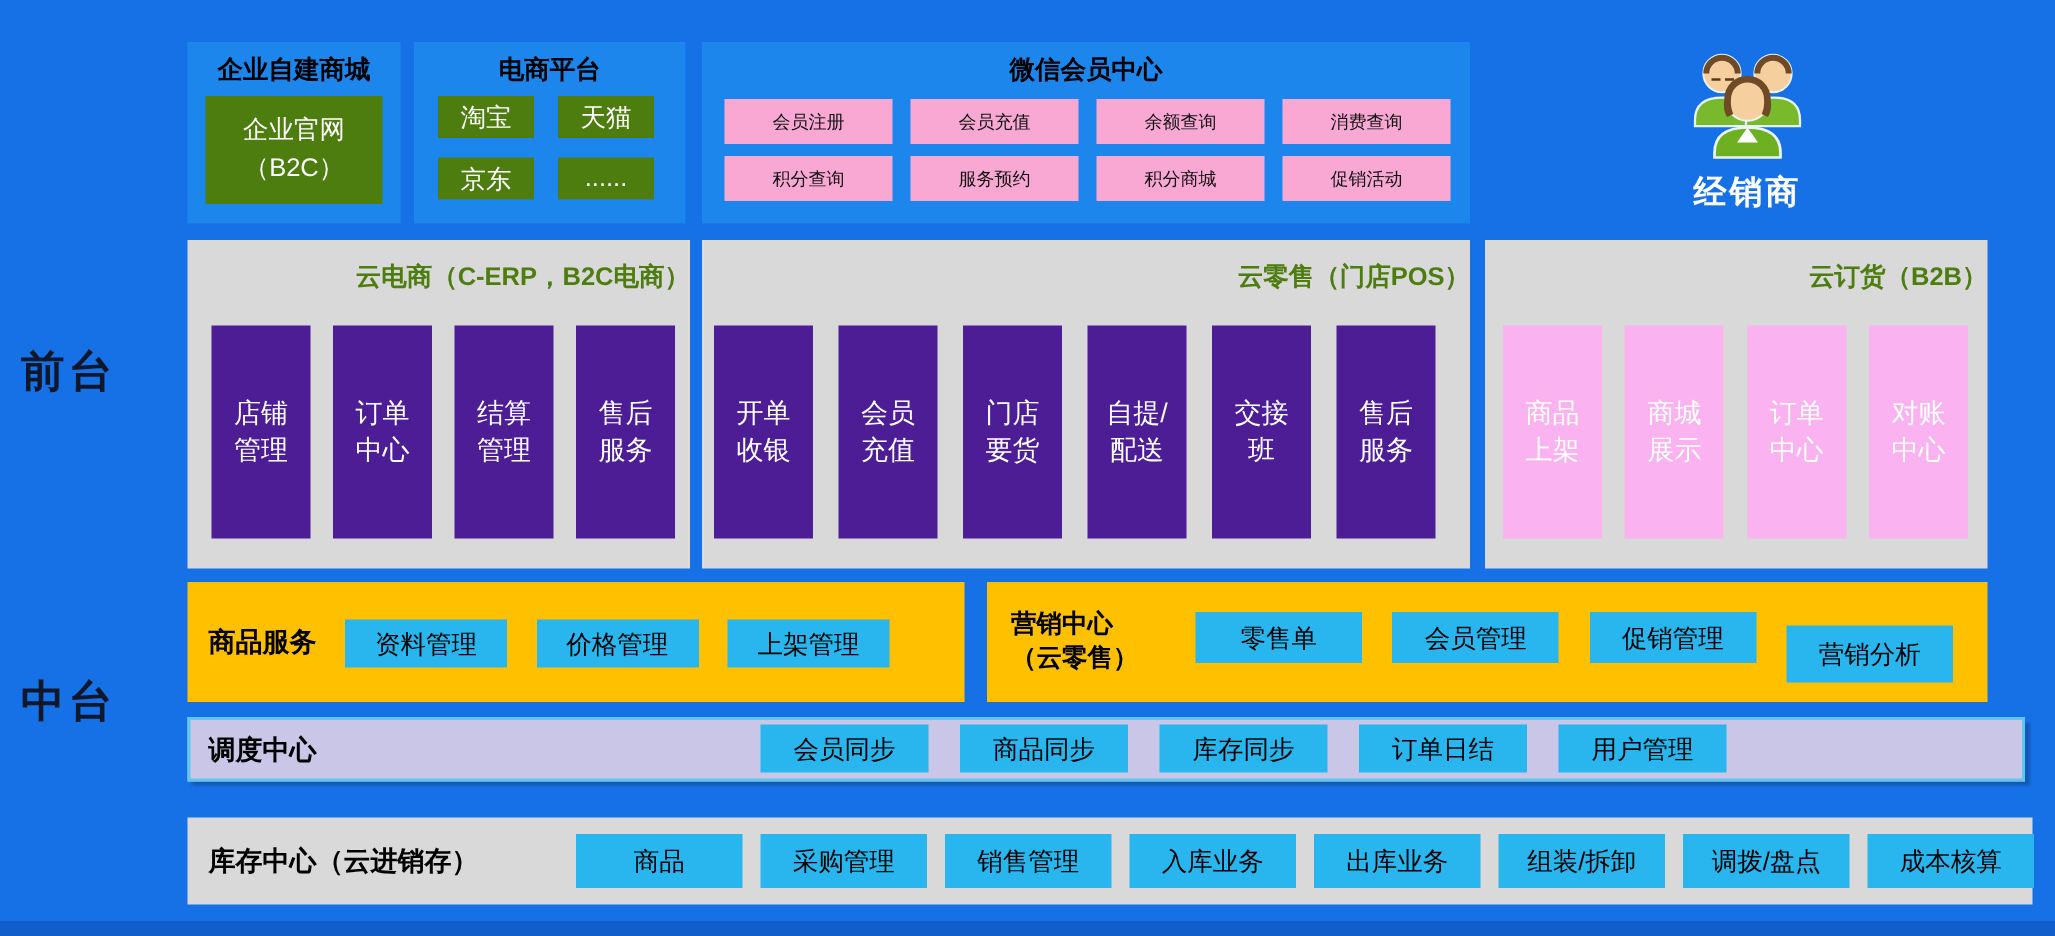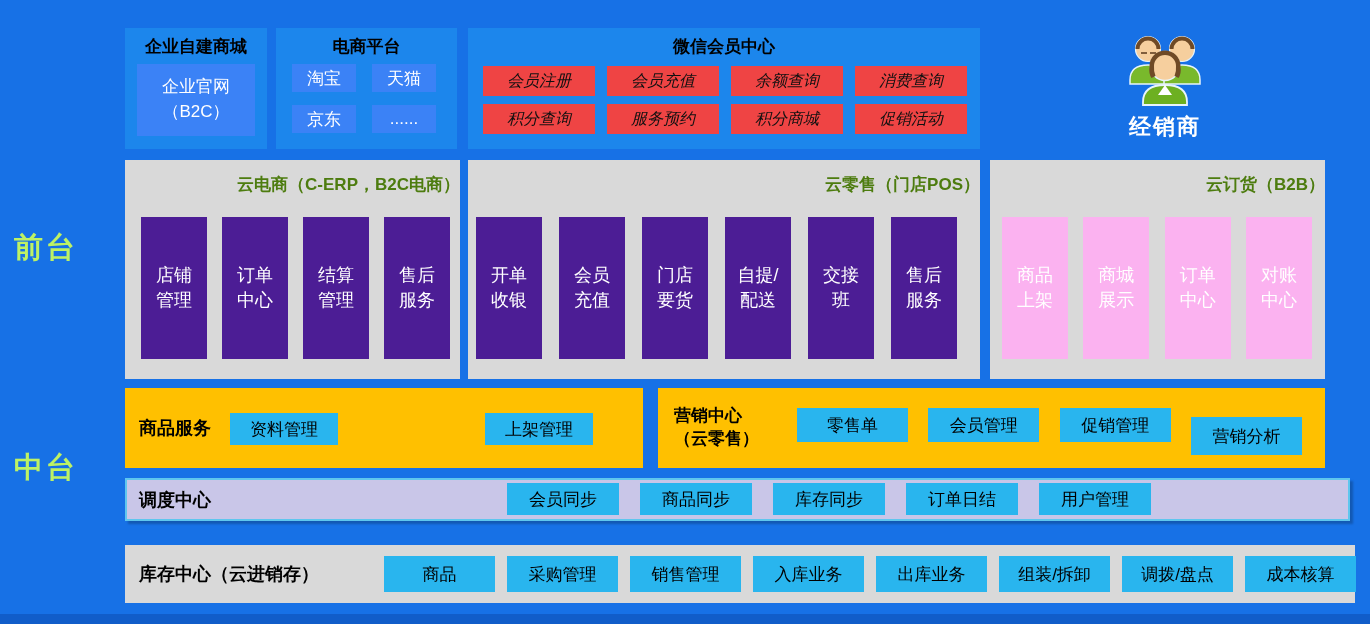--- a/index.html
+++ b/index.html
@@ -3,31 +3,31 @@
 <meta charset="utf-8">
 <style>
   html,body { margin:0; padding:0; }
   .stage {
     position:relative; width:1370px; height:624px;
     background:#1771e6; overflow:hidden;
     font-family:"Liberation Sans","DejaVu Sans",sans-serif;
   }
   .bottom-strip { position:absolute; left:0; bottom:0; width:100%; height:10px; background:#115dc9; }
 
-  .side-label { position:absolute; color:#bef264; font-weight:bold; font-size:29px; letter-spacing:3px; }
+  .side-label { position:absolute; color:#0f172a; font-weight:bold; font-size:29px; letter-spacing:3px; }
   #front-label { left:14px; top:228px; }
   #middle-label { left:14px; top:448px; }
 
   
   .bluebox { position:absolute; top:28px; height:121px; background:#1c86ec; }
   .box-title { font-weight:bold; font-size:17px; color:#000; text-align:center; padding-top:7px; }
 
   .btn { display:flex; align-items:center; justify-content:center; box-sizing:border-box; }
-  .purple { background:#3b82f6; color:#ffffff; font-size:17px; }
-  .green  { background:#ef4444; color:#111111; font-size:16px;font-style:italic; }
+  .purple { background:#4d7c0f; color:#ffffff; font-size:17px; }
+  .green  { background:#f9a8d4; color:#111111; font-size:12px; }
   .cyanbtn{ background:#29b5ee; color:#000000; font-size:17px; }
 
   #self-mall { left:125px; width:142px; }
   #self-mall .main-btn { position:absolute; left:12px; top:36px; width:118px; height:72px; text-align:center; line-height:1.45; padding:0 8px; }
 
   #platforms { left:276px; width:181px; }
   #platforms .grid { position:absolute; left:16px; top:36px; display:grid; grid-template-columns:64px 64px; column-gap:16px; row-gap:13px; }
   #platforms .grid .btn { height:28px; }
 
   #wechat { left:468px; width:512px; }
@@ -168,20 +168,21 @@
       <div class="pillar pink">商城展示</div>
       <div class="pillar pink">订单中心</div>
       <div class="pillar pink">对账中心</div>
     </div>
   </div>
 
   <div class="orange-box" id="product-service">
     <div class="inline-title">商品服务</div>
     <div class="btnrow">
       <div class="btn cyanbtn">资料管理</div>
+      <div class="btn cyanbtn">价格管理</div>
       <div class="btn cyanbtn">上架管理</div>
     </div>
   </div>
 
   <div class="orange-box" id="marketing-center">
     <div class="inline-title">
       <div>营销中心</div>
       <div>（云零售）</div>
     </div>
     <div class="btnrow">

